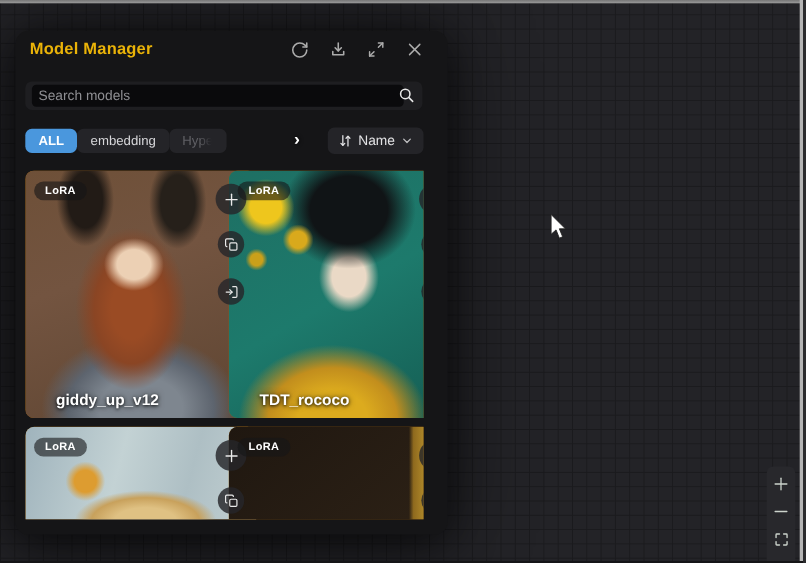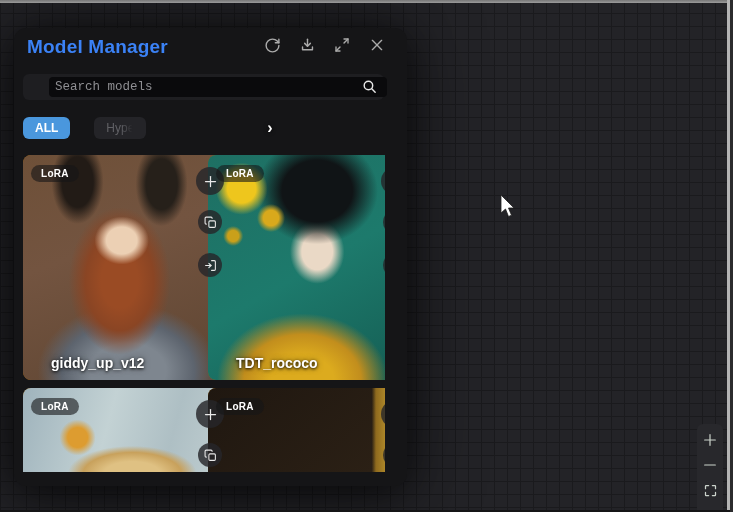--- a/index.html
+++ b/index.html
@@ -25,42 +25,41 @@
 
   
   .panel{
     position:absolute;left:14px;top:28px;width:393px;height:458px;
     background:var(--panel-bg,#151517);
     border-radius:12px;
     box-shadow:0 6px 40px rgba(0,0,0,.65),0 0 80px rgba(0,0,0,.45);
     z-index:10;
   }
   .panel-header{position:absolute;left:0;top:0;width:100%;height:34px;}
-  .panel-title{position:absolute;left:13px;top:8px;font-size:19px;font-weight:700;color:#3b82f6;letter-spacing:.2px;}
+  .panel-title{position:absolute;left:13px;top:8px;font-size:15px;font-weight:700;color:#eab308;letter-spacing:.2px;}
   .header-actions{position:absolute;right:20px;top:7px;display:flex;gap:15px;}
   .icon-btn{width:20px;height:20px;display:flex;align-items:center;justify-content:center;color:#ababab;cursor:pointer;background:none;border:none;padding:0;}
   .icon-btn svg{display:block;}
 
   
   .search-box{
     position:absolute;left:9px;top:46px;width:361px;height:26px;
     background:#1e1e21;border-radius:6px;
   }
   .search-input{
     position:absolute;left:6px;top:3px;width:326px;height:20px;
     background:#0a0a0c;border:none;border-radius:4px;
     color:#cfcfcf;font-size:12.5px;padding:0 6px;outline:none;
-    font-family:Liberation Mono, monospace;
-    margin-left:20px;
+    font-family:Liberation Sans, sans-serif;
   }
   .search-input::placeholder{color:#8f8f93;}
   .search-icon{position:absolute;right:6px;top:4px;color:#e8e8e8;}
 
   
-  .chips-row{position:absolute;left:9px;top:89px;width:362px;height:22px;display:flex;gap:24px;align-items:center;}
+  .chips-row{position:absolute;left:9px;top:89px;width:362px;height:22px;display:flex;gap:0;align-items:center;}
   .chip{
     height:22px;display:flex;align-items:center;padding:0 12px;border-radius:6px;
     background:#242428;color:#d6d6d9;font-size:12px;white-space:nowrap;cursor:pointer;border:none;
     font-family:"Liberation Sans","DejaVu Sans",sans-serif;
   }
   .chip.active{background:var(--accent,#4a97dd);color:#fff;font-weight:700;}
   .chip.truncated{color:#606065;max-width:62px;overflow:hidden;position:relative;}
   .chip.truncated span{
     -webkit-mask-image:linear-gradient(90deg,#000 55%,transparent 95%);
     mask-image:linear-gradient(90deg,#000 55%,transparent 95%);
@@ -199,24 +198,37 @@
     <span class="search-icon">
       <svg width="17" height="17" viewBox="0 0 24 24" fill="none" stroke="currentColor" stroke-width="2" stroke-linecap="round">
           <circle cx="10.5" cy="10.5" r="6"></circle>
           <line x1="15.2" y1="15.2" x2="20" y2="20"></line>
         </svg>
     </span>
   </div>
 
   <div class="chips-row">
     <button class="chip active">ALL</button>
+    <button class="chip">embedding</button>
     <button class="chip truncated">
         <span>Hype</span>
       </button>
     <div class="chips-scroll-indicator">›</div>
+    <button class="sort-btn">
+      <svg class="sort-glyph" width="14" height="14" viewBox="0 0 24 24" fill="none" stroke="currentColor" stroke-width="2" stroke-linecap="round" stroke-linejoin="round">
+          <line x1="8" y1="4" x2="8" y2="19"></line>
+          <polyline points="5 16 8 19 11 16"></polyline>
+          <line x1="16" y1="20" x2="16" y2="5"></line>
+          <polyline points="13 8 16 5 19 8"></polyline>
+        </svg>
+      <span>Name</span>
+      <svg class="chev" width="12" height="12" viewBox="0 0 24 24" fill="none" stroke="currentColor" stroke-width="2.4" stroke-linecap="round" stroke-linejoin="round">
+          <polyline points="6 9 12 15 18 9"></polyline>
+        </svg>
+    </button>
   </div>
 
   <div class="cards-viewport">
     <div class="cards-grid">
 
       <div class="card">
         <div class="art art-0"></div>
         <div class="card-badge">LoRA</div>
         <div class="card-actions">
           <button class="circle-btn lg">

